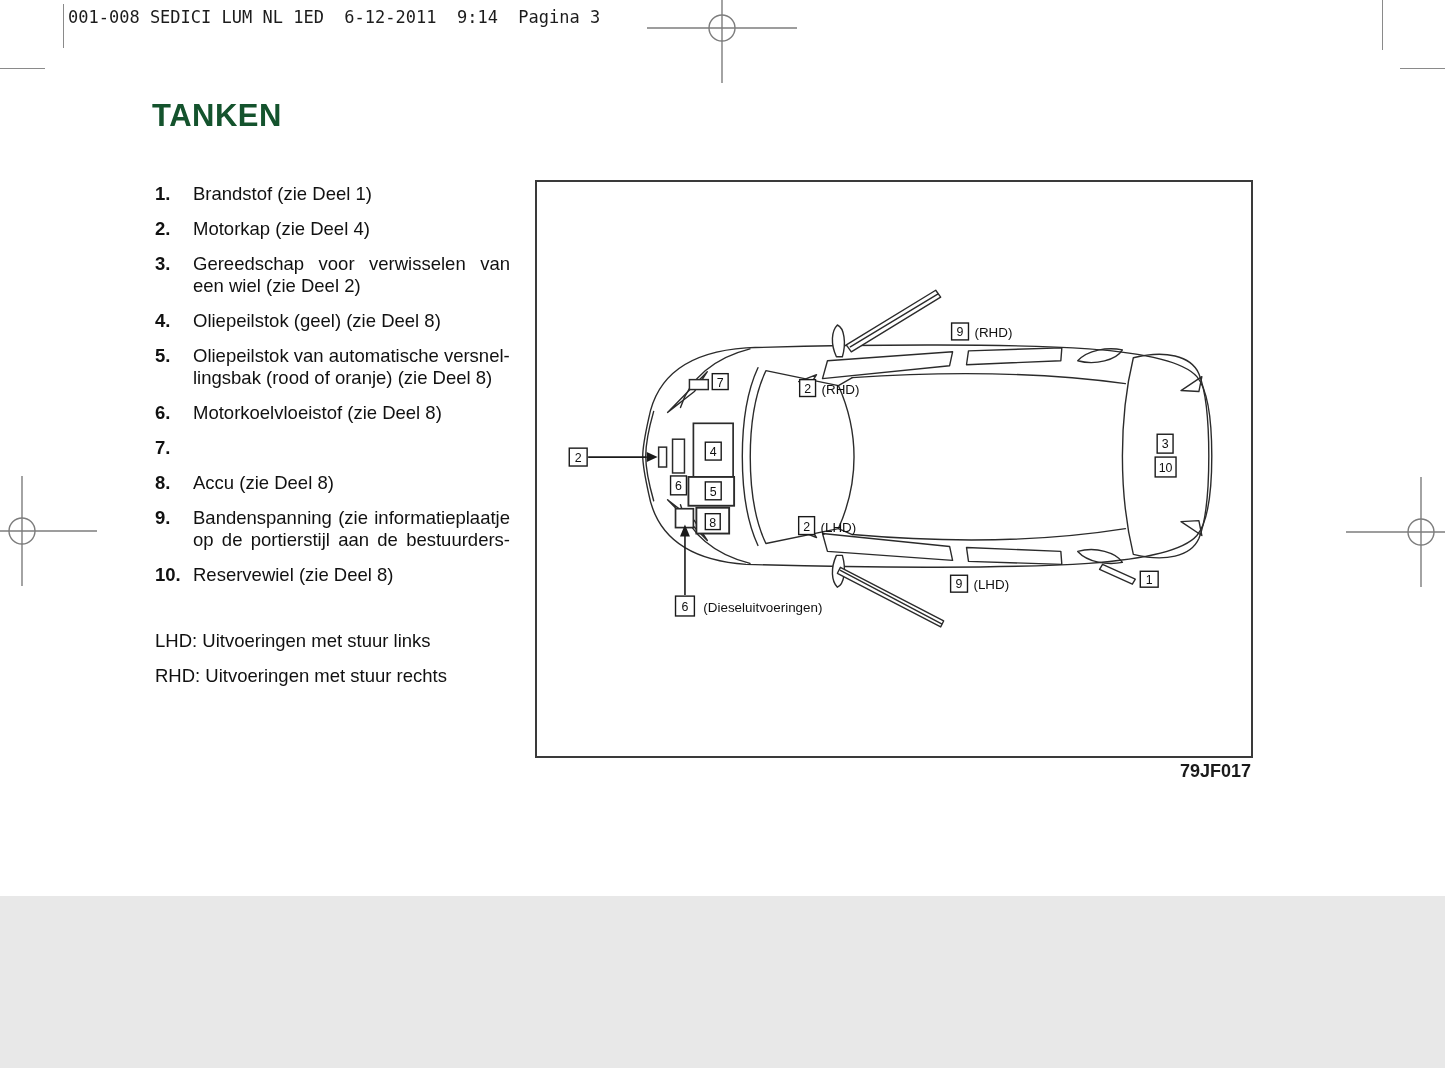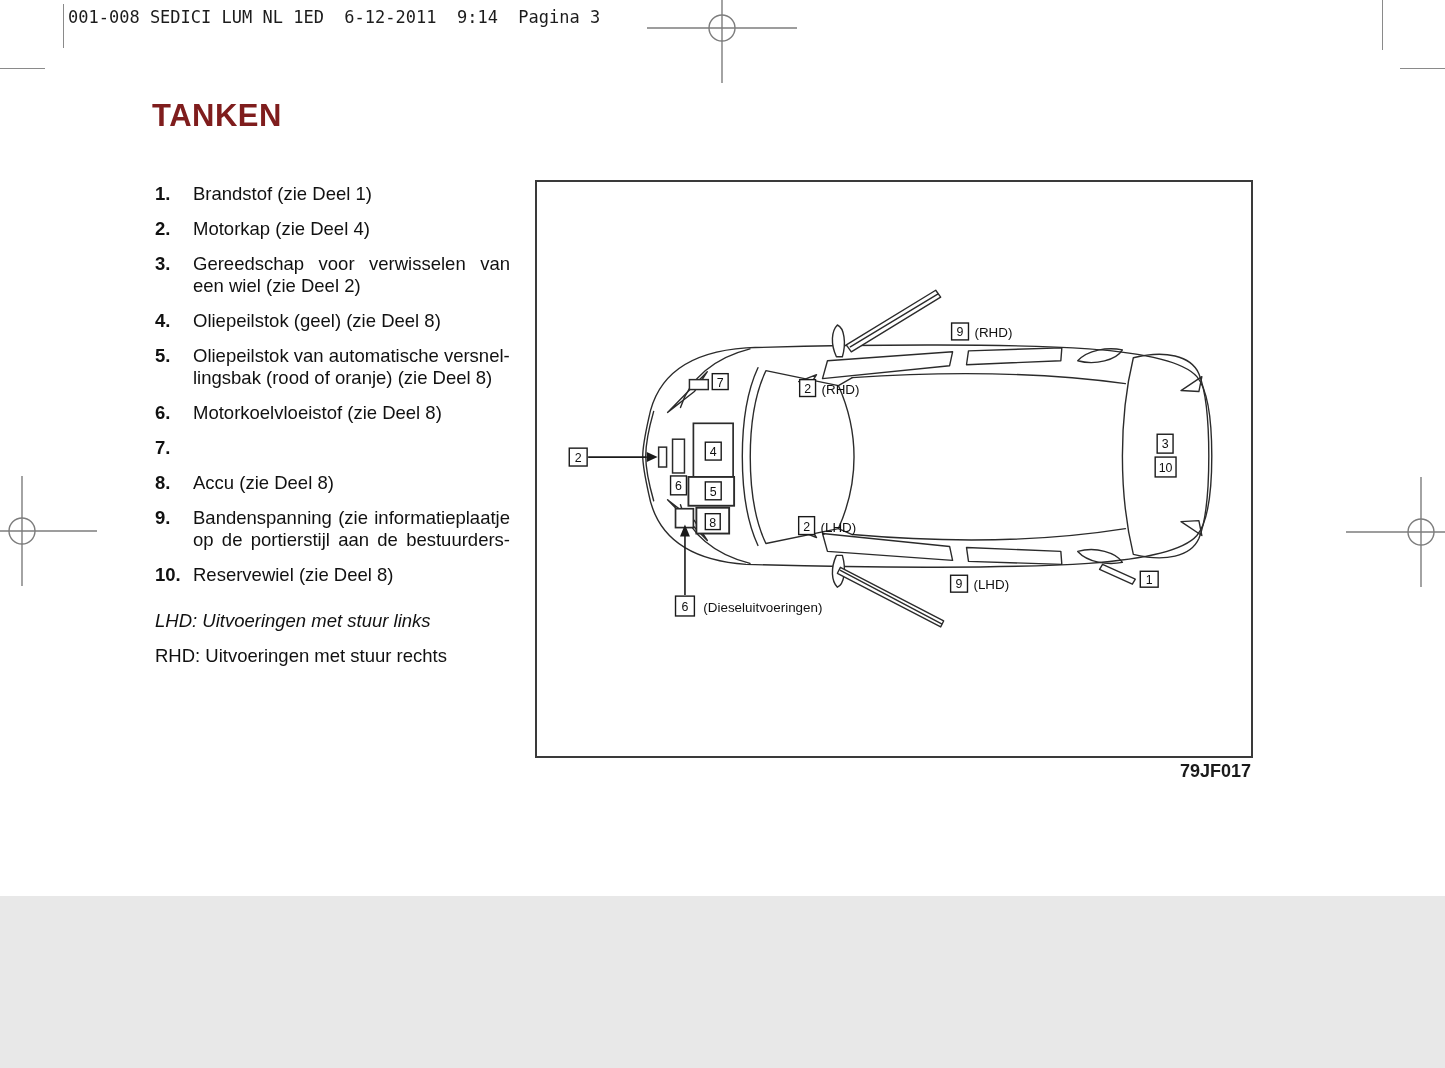--- a/index.html
+++ b/index.html
@@ -9,29 +9,29 @@
   }
   .print-header {
     position:absolute; left:68px; top:7px;
     font-family:"DejaVu Sans Mono", monospace; font-size:17px; line-height:20px;
     white-space:pre; color:#1c1c1c;
   }
   .cropline { position:absolute; background:#8a8a8a; }
   .regmark { position:absolute; }
   .page-title {
     position:absolute; left:152px; top:98px;
-    font-size:31px; font-weight:bold; letter-spacing:0.5px; color:#7f1d1d;
+    font-size:31px; font-weight:bold; letter-spacing:0.5px; color:#14532d;
   }
   .parts-list { position:absolute; left:155px; top:183px; width:355px; }
   .item { display:flex; margin-bottom:13px; }
   .item .num { flex:none; width:38px; font-weight:bold; font-size:18.5px; line-height:22px; }
   .item .txt { flex:1; font-size:18.5px; line-height:22px; }
   .ln.j { text-align:justify; text-align-last:justify; }
   .legend-line { font-size:18.5px; line-height:22px; margin-bottom:13px; }
-  .legend-first { margin-top:24px;font-style:italic; }
+  .legend-first { margin-top:44px; }
   .figure {
     position:absolute; left:535px; top:180px; width:718px; height:578px;
     border:2px solid #3a3a3a; box-sizing:border-box; background:#fff;
   }
   .figure svg { display:block; width:100%; height:100%; }
   .fig-code {
     position:absolute; left:535px; top:761px; width:716px; text-align:right;
     font-size:18px; font-weight:bold; color:#1a1a1a;
   }
   .page-number {

